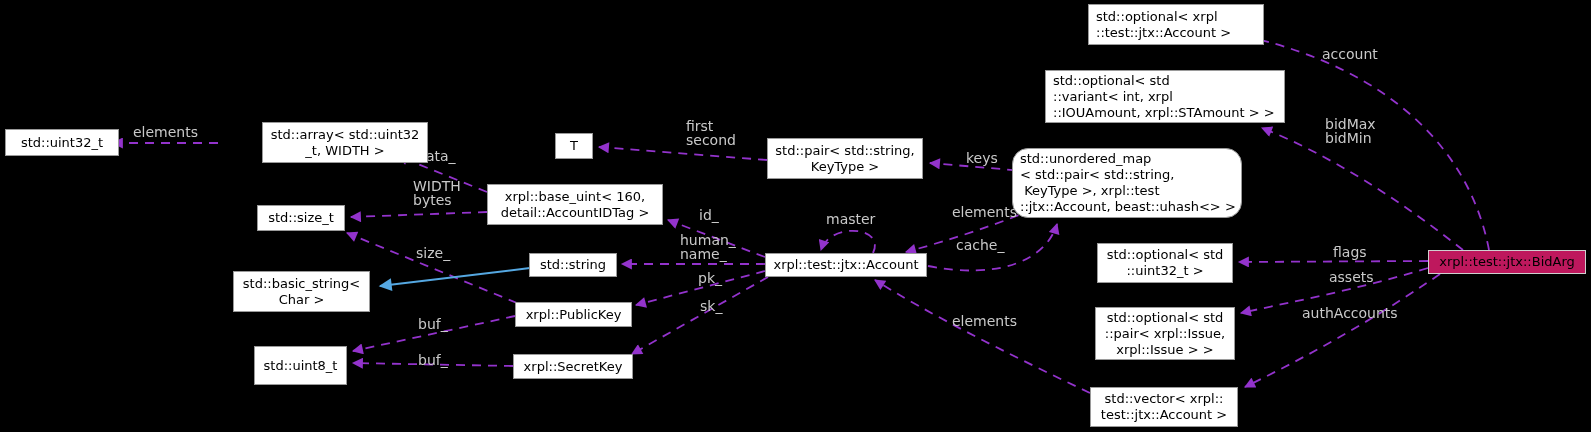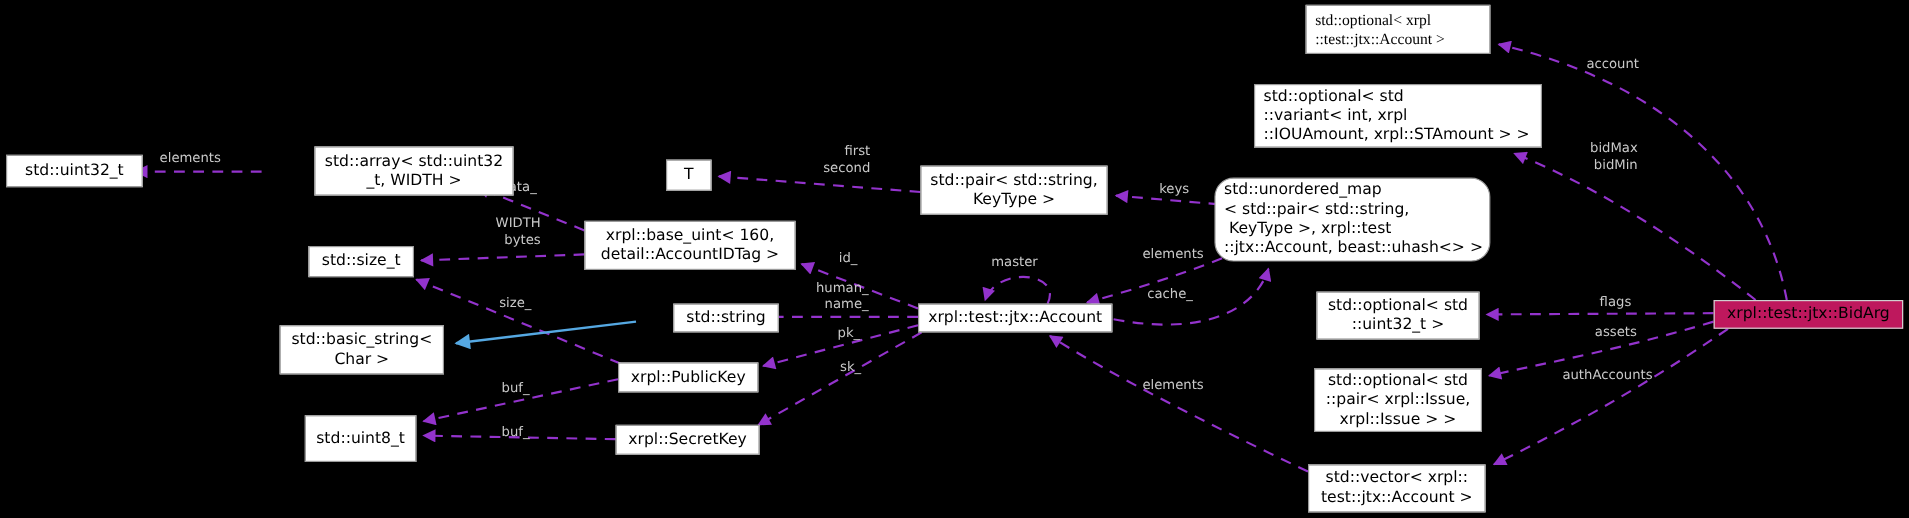--- a/index.html
+++ b/index.html
@@ -11,22 +11,22 @@
   .node{
     position:absolute;box-sizing:border-box;
     background:#ffffff;border:1px solid #9a9a9a;color:#000;
     font-size:13px;line-height:16px;white-space:pre;
     display:flex;align-items:center;justify-content:center;text-align:center;
     padding:1px 4px;z-index:2;
   }
   .node.left{justify-content:flex-start;text-align:left;padding-left:7px;}
   .node.focus{background:#be185d;border:1px solid #cfcfcf;}
   .elabel{
-    position:absolute;color:#c9c9c9;font-size:11px;line-height:14px;
-    white-space:pre-line;text-align:right;display:inline-block;z-index:1;
+    position:absolute;color:#c9c9c9;font-size:14px;line-height:14px;
+    white-space:pre-line;text-align:left;display:inline-block;z-index:1;
   }
 </style>
 </head>
 <body>
 
 <div id="canvas">
 
   <svg id="edges" viewBox="0 0 1591 432" xmlns="http://www.w3.org/2000/svg">
     <defs>
       <marker id="ap" viewBox="0 0 10 10" refX="9" refY="5" markerWidth="13" markerHeight="11" markerUnits="userSpaceOnUse" orient="auto">
@@ -65,27 +65,27 @@
   <div class="node" style="left:5px;top:129px;width:114px;height:27px;">std::uint32_t</div>
   <div class="node" style="left:218px;top:122px;width:166px;height:41px;margin-left:44px;">std::array&lt; std::uint32
 _t, WIDTH &gt;</div>
   <div class="node" style="left:257px;top:205px;width:88px;height:26px;">std::size_t</div>
   <div class="node" style="left:233px;top:271px;width:137px;height:41px;">std::basic_string&lt;
 Char &gt;</div>
   <div class="node" style="left:254px;top:346px;width:93px;height:39px;">std::uint8_t</div>
   <div class="node" style="left:555px;top:133px;width:38px;height:26px;">T</div>
   <div class="node" style="left:487px;top:184px;width:176px;height:41px;">xrpl::base_uint&lt; 160,
 detail::AccountIDTag &gt;</div>
-  <div class="node" style="left:529px;top:253px;width:88px;height:24px;margin-left:32px;">std::string</div>
+  <div class="node" style="left:529px;top:253px;width:88px;height:24px;">std::string</div>
   <div class="node" style="left:515px;top:302px;width:117px;height:25px;">xrpl::PublicKey</div>
   <div class="node" style="left:513px;top:354px;width:120px;height:25px;">xrpl::SecretKey</div>
   <div class="node" style="left:767px;top:138px;width:156px;height:41px;">std::pair&lt; std::string,
 KeyType &gt;</div>
   <div class="node" style="left:765px;top:253px;width:162px;height:24px;">xrpl::test::jtx::Account</div>
-  <div class="node left" style="left:1088px;top:4px;width:154px;height:41px;font-family:Liberation Serif, serif;">std::optional&lt; xrpl
+  <div class="node left" style="left:1088px;top:4px;width:176px;height:41px;">std::optional&lt; xrpl
 ::test::jtx::Account &gt;</div>
   <div class="node left" style="left:1045px;top:70px;width:240px;height:53px;">std::optional&lt; std
 ::variant&lt; int, xrpl
 ::IOUAmount, xrpl::STAmount &gt; &gt;</div>
   <div class="node left" style="left:1012px;top:148px;width:230px;height:70px;border-radius:16px;">std::unordered_map
 &lt; std::pair&lt; std::string,
  KeyType &gt;, xrpl::test
 ::jtx::Account, beast::uhash&lt;&gt; &gt;</div>
   <div class="node" style="left:1097px;top:243px;width:136px;height:40px;">std::optional&lt; std
 ::uint32_t &gt;</div>

